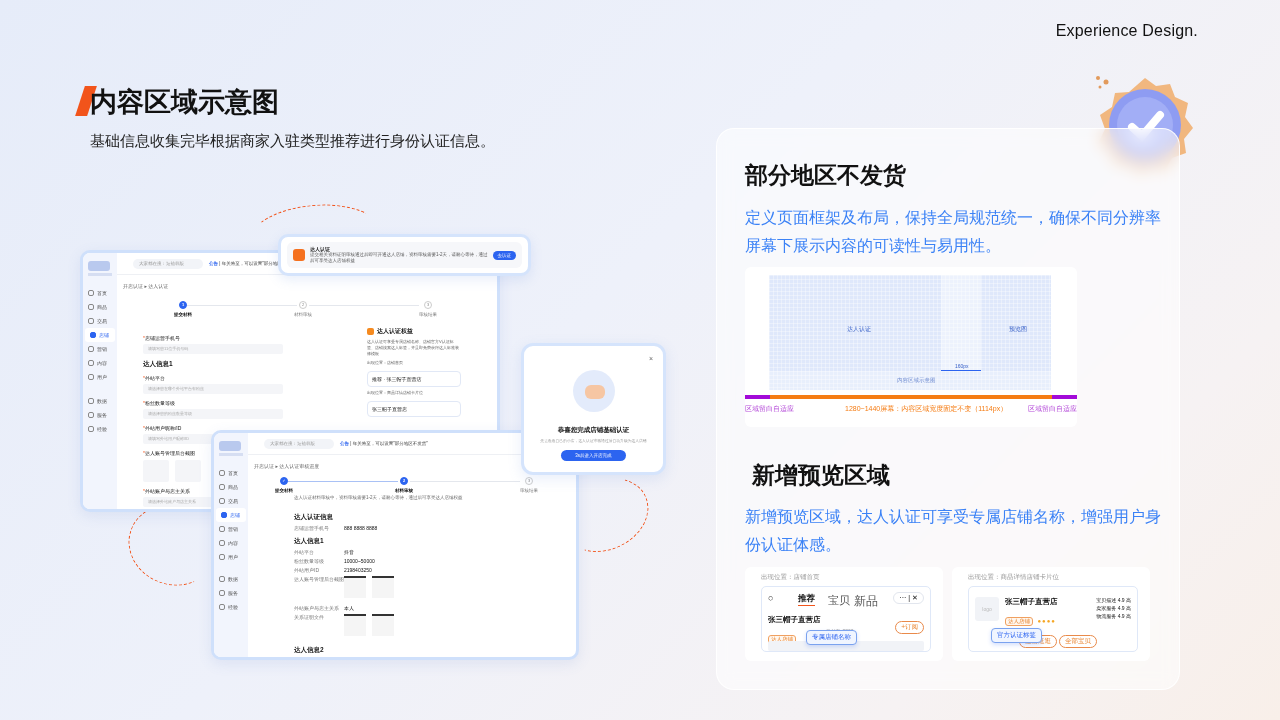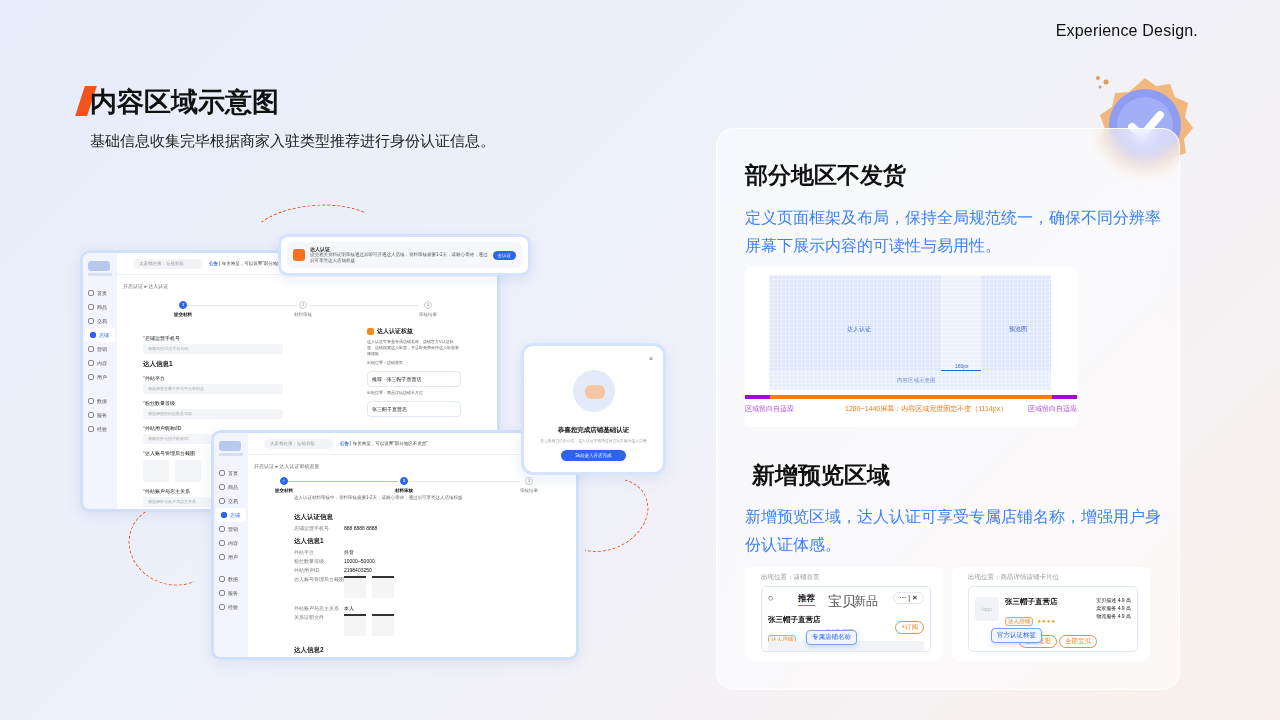--- a/index.html
+++ b/index.html
@@ -334,21 +334,21 @@
 </div>
 
 <div class="sec-title" style="left:752px;top:460px">新增预览区域</div>
 <div class="sec-desc" style="left:745px;top:503px">新增预览区域，达人认证可享受专属店铺名称，增强用户身份认证体感。</div>
 
 <div class="pv" style="left:745px;width:198px">
   <div class="cap">出现位置：店铺首页</div>
   <div class="card" style="right:12px">
     <div style="position:absolute;left:6px;top:6px;font-size:9px;color:#333">○</div>
     <div style="position:absolute;left:36px;top:6px;font-size:8.5px;font-weight:bold;border-bottom:1.5px solid #f2541b">推荐</div>
-    <div style="position:absolute;left:66px;top:6px;font-size:14px;color:#555">宝贝</div>
+    <div style="position:absolute;left:66px;top:6px;font-size:11px;color:#555">宝贝</div>
     <div style="position:absolute;left:92px;top:6px;font-size:12px;color:#555">新品</div>
     <div style="position:absolute;right:6px;top:5px;font-size:7px;border:1px solid #e2e6ee;border-radius:8px;padding:1px 5px">··· | ✕</div>
     <div style="position:absolute;left:6px;top:28px;font-size:7.5px;font-weight:bold">张三帽子直营店</div>
     <div style="position:absolute;left:6px;top:40px"><span class="tag-o">达人店铺</span></div>
     <div style="position:absolute;left:64px;top:41px;font-size:5px;color:#999">粉丝数 2200</div>
     <div class="pill" style="right:6px;top:34px">+订阅</div>
     <div style="position:absolute;left:6px;right:6px;top:54px;height:10px;background:#f1f3f7;border-radius:2px"></div>
     <div class="tip" style="left:44px;top:43px">专属店铺名称</div>
   </div>
 </div>

